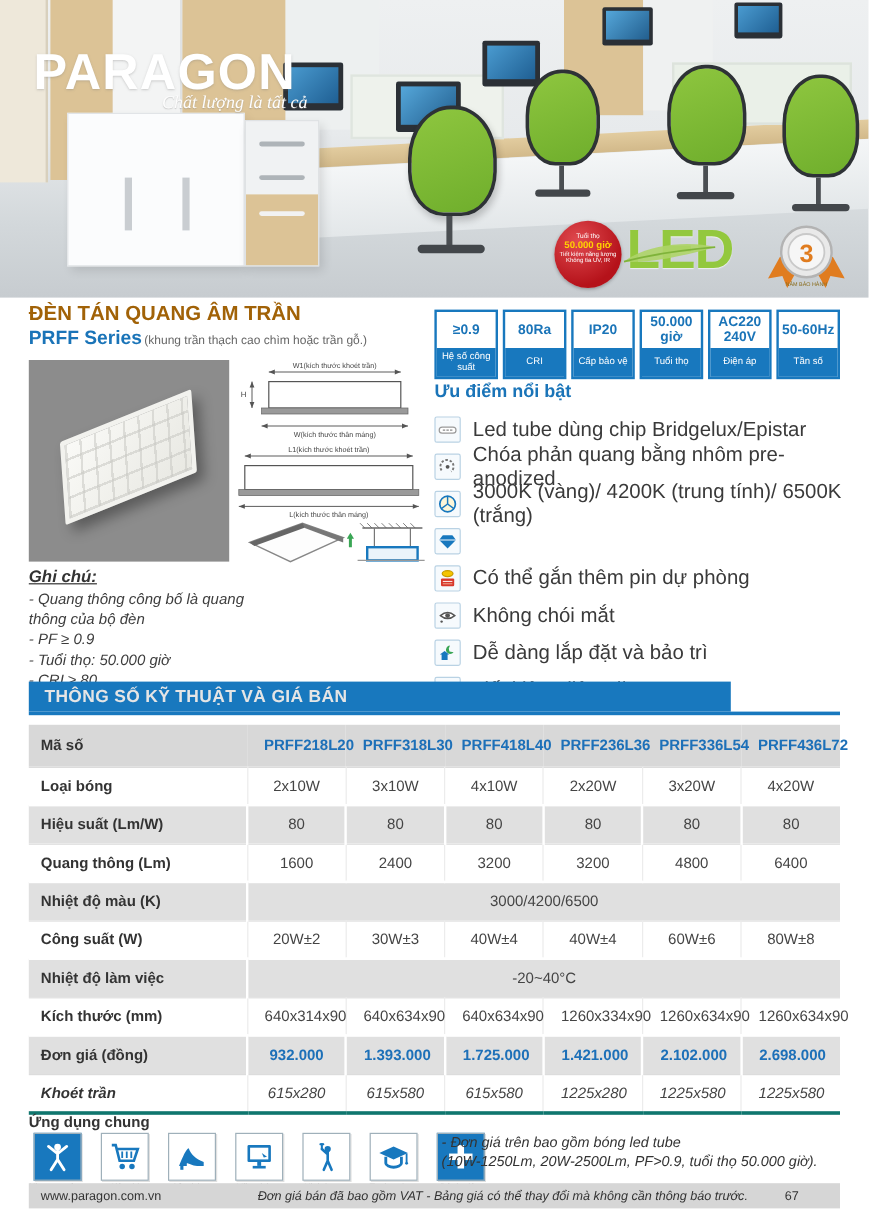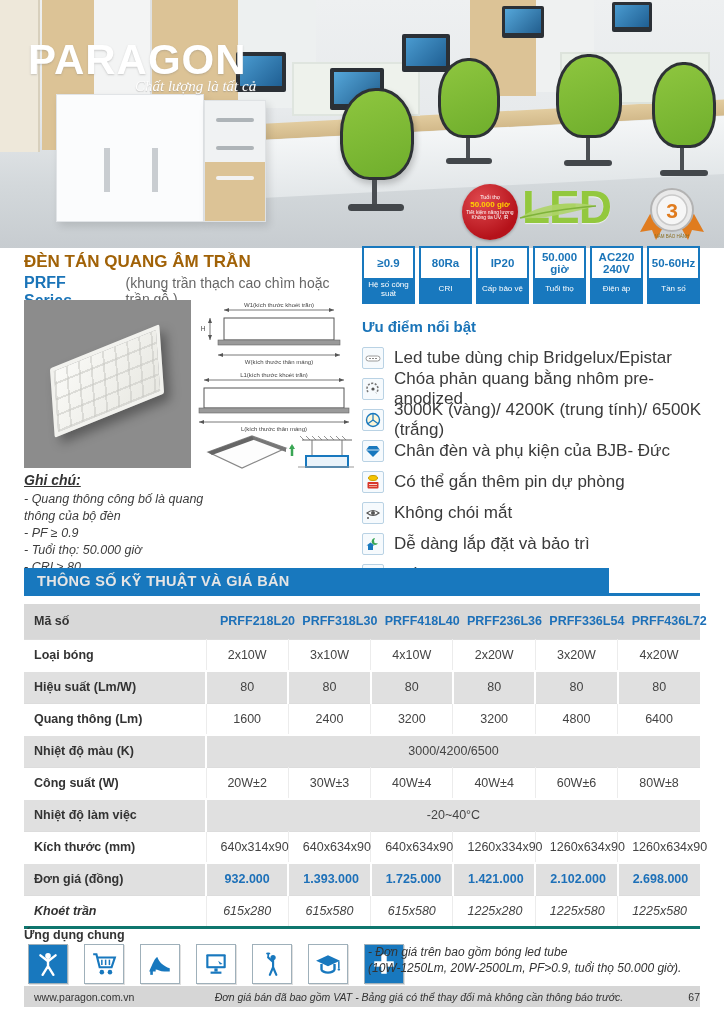--- a/index.html
+++ b/index.html
@@ -24,24 +24,24 @@
   .red-badge .rb3 { font-size:5px; display:block; }
   .led-word { position:absolute; left:68px; top:2px; font-size:46px; font-weight:800; color:#93c83e;
               letter-spacing:-1px; text-shadow:0 1px 1px rgba(255,255,255,.7); }
   .led-leaf { position:absolute; left:64px; top:18px; }
   .medal { position:absolute; left:186px; top:8px; width:64px; height:58px; }
 
   
   .p-title { position:absolute; left:24px; top:252px; font-size:17px; font-weight:800; color:#a16207; }
   .p-series-row { position:absolute; left:24px; top:274px; width:332px; display:flex; align-items:baseline; }
   .p-series { font-size:16px; font-weight:800; color:#1a74b8; }
-  .p-note { font-size:14px; color:#666; margin-left:18px; }
-
-  
-  .badges { position:absolute; left:362px; top:246px; width:340px; display:flex; gap:4px; }
+  .p-note { font-size:10px; color:#666; margin-left:2px; }
+
+  
+  .badges { position:absolute; left:362px; top:258px; width:340px; display:flex; gap:4px; }
   .badge { width:53px; border:2px solid #1878be; background:#fff; display:flex; flex-direction:column; }
   .badge-val { min-height:30px; display:flex; align-items:center; justify-content:center; text-align:center;
                color:#1a74b8; font-weight:bold; font-size:11.5px; line-height:1.05; padding:2px 1px; }
   .badge-lab { background:#1878be; color:#fff; font-size:8px; text-align:center; line-height:1.1;
                padding:3px 1px; min-height:19px; display:flex; align-items:center; justify-content:center; flex:1; }
 
   
   .prod-box { position:absolute; left:24px; top:300px; width:167px; height:168px; background:#8c8c8c; overflow:hidden; }
   .troffer { position:absolute; left:24px; top:48px; width:118px; height:66px;
              background:
@@ -95,21 +95,21 @@
   .app-lab { font-size:7.5px; color:#555; line-height:1.15; margin-top:2px; }
 
   
   .price-note { position:absolute; left:368px; top:944px; width:340px; font-size:12px; font-style:italic; color:#333; line-height:1.35; }
 
   
   .footer { position:absolute; left:24px; top:986px; width:676px; height:21px; background:#d6d6d6;
             display:flex; align-items:center; font-size:10.5px; color:#333; }
   .f-url { padding-left:10px; width:160px; }
   .f-disc { flex:1; font-style:italic; text-align:center; }
-  .f-page { width:46px; text-align:right; }
+  .f-page { width:46px; text-align:left; }
 </style>
 </head>
 <body>
 
 <div id="page">
 
   <div class="hero">
 
     <div class="shape" style="left:0;top:0;width:40px;height:152px;background:#eee8da;border-right:2px solid #d8d0bd;"></div>
     <div class="shape" style="left:42px;top:0;width:52px;height:150px;background:#dcc396;"></div>
@@ -311,21 +311,20 @@
       </span>
       <span class="feat-tx">3000K (vàng)/ 4200K (trung tính)/ 6500K (trắng)</span>
     </div>
     <div class="feat">
       <span class="feat-ic">
         <svg width="16" height="16" viewBox="0 0 16 16">
             <polygon points="4,3 12,3 15,7 8,14 1,7" fill="#1878be"></polygon>
             <polyline points="1,7 15,7 M4,3 6,7 8,14 10,7 12,3" stroke="#fff" stroke-width="0.8" fill="none"></polyline>
           </svg>
       </span>
-      <span class="feat-tx">Chân đèn và phụ kiện của BJB- Đức</span>
     </div>
     <div class="feat">
       <span class="feat-ic">
         <svg width="16" height="16" viewBox="0 0 16 16">
             <ellipse cx="8" cy="4" rx="4.5" ry="2.5" fill="#f5c400" stroke="#c79b00"></ellipse>
             <rect x="2.5" y="8" width="11" height="6.5" rx="1" fill="#d8372b"></rect>
             <line x1="4" y1="10.5" x2="12" y2="10.5" stroke="#fff" stroke-width="0.8"></line>
             <line x1="4" y1="12.5" x2="12" y2="12.5" stroke="#ffd9" stroke-width="0.8"></line>
           </svg>
       </span>

